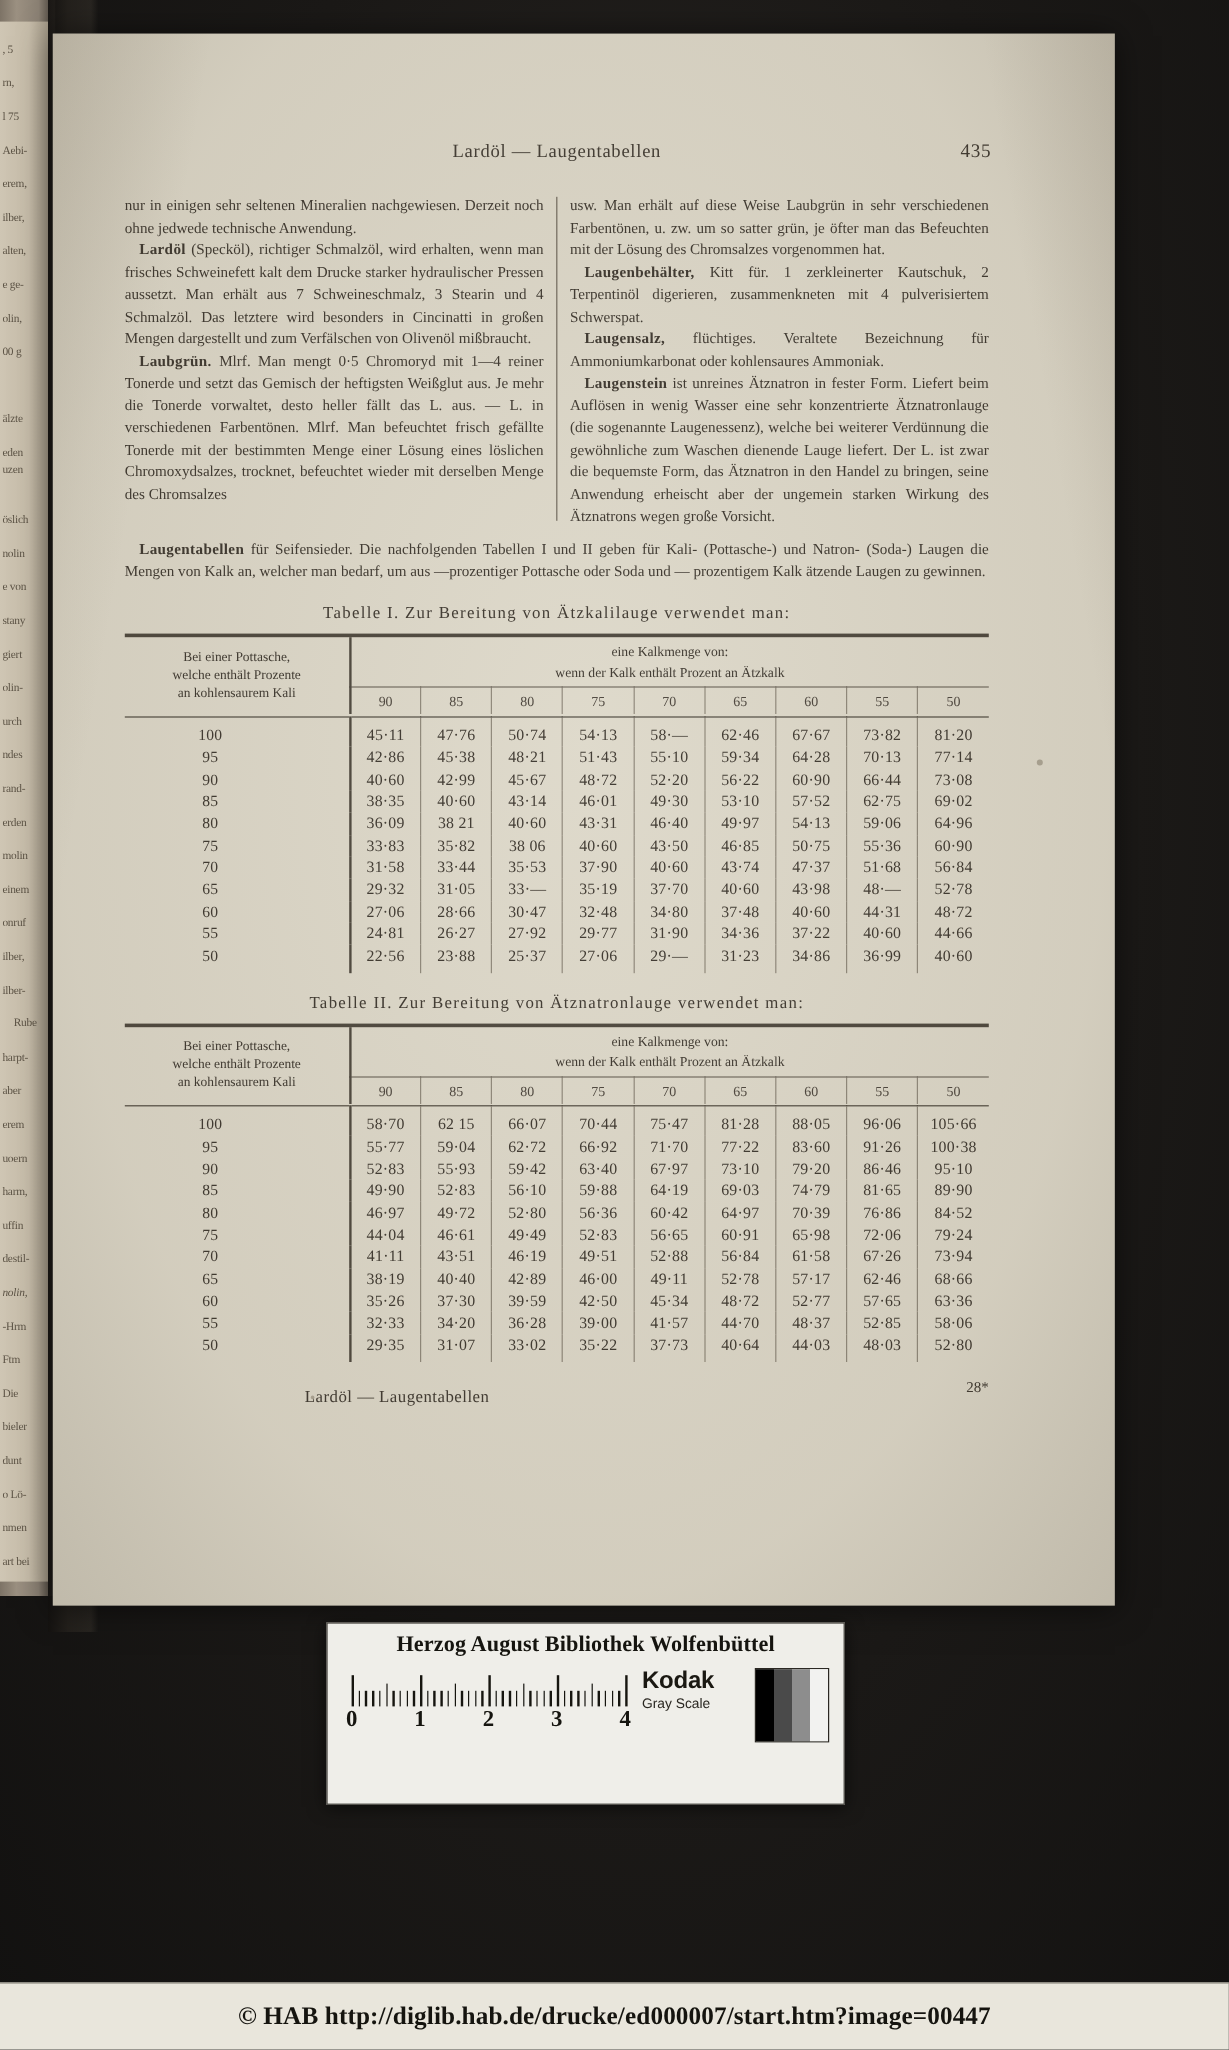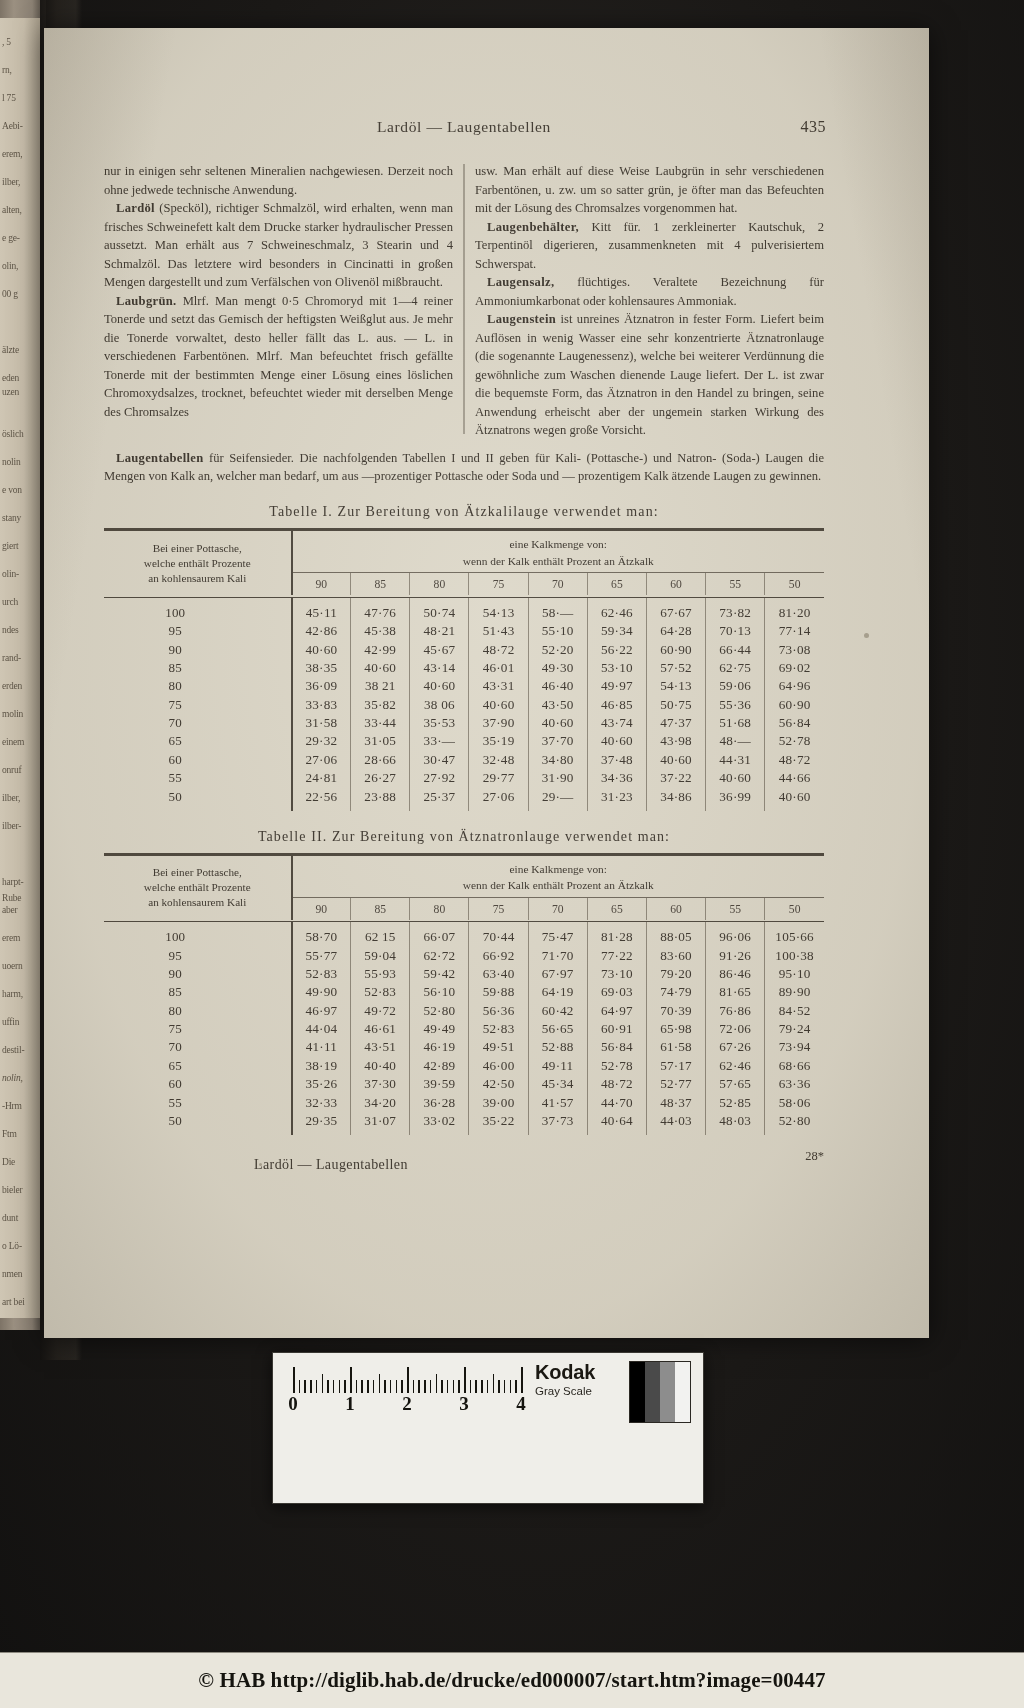--- a/index.html
+++ b/index.html
@@ -366,21 +366,21 @@
       <div class="edgetext" style="top: 550px;">olin-</div>
       <div class="edgetext" style="top: 578px;">urch</div>
       <div class="edgetext" style="top: 606px;">ndes</div>
       <div class="edgetext" style="top: 634px;">rand-</div>
       <div class="edgetext" style="top: 662px;">erden</div>
       <div class="edgetext" style="top: 690px;">molin</div>
       <div class="edgetext" style="top: 718px;">einem</div>
       <div class="edgetext" style="top: 746px;">onruf</div>
       <div class="edgetext" style="top: 774px;">ilber,</div>
       <div class="edgetext" style="top: 802px;">ilber-</div>
-      <div class="edgetext" style="top: 874px;">Rube</div>
+      <div class="edgetext" style="top: 829px; text-align: center;">Rube</div>
       <div class="edgetext" style="top: 858px;">harpt-</div>
       <div class="edgetext" style="top: 886px;">aber</div>
       <div class="edgetext" style="top: 914px;">erem</div>
       <div class="edgetext" style="top: 942px;">uoern</div>
       <div class="edgetext" style="top: 970px;">harm,</div>
       <div class="edgetext" style="top: 998px;">uffin</div>
       <div class="edgetext" style="top: 1026px;">destil-</div>
       <div class="edgetext" style="top: 1054px; font-style: italic;">nolin,</div>
       <div class="edgetext" style="top: 1082px;">-Hrm</div>
       <div class="edgetext" style="top: 1110px;">Ftm</div>
@@ -759,20 +759,21 @@
 
     <div class="page-foot">
       <div class="foot-catch">Lardöl — Laugentabellen</div>
       <div class="foot-sig">28*</div>
     </div>
 
   </div>
 </div>
 
 <div class="target-card">
+  <div class="target-title">Herzog August Bibliothek Wolfenbüttel</div>
   <div class="target-body">
     <div class="ruler">
       <div class="tickrow" id="ruler-ticks">
           <div class="tick" style="left: 6px; height: 26px;"></div>
           <div class="tick" style="left: 11.7px; height: 13px;"></div>
           <div class="tick" style="left: 17.4px; height: 13px;"></div>
           <div class="tick" style="left: 23.1px; height: 13px;"></div>
           <div class="tick" style="left: 28.8px; height: 13px;"></div>
           <div class="tick" style="left: 34.5px; height: 19px;"></div>
           <div class="tick" style="left: 40.2px; height: 13px;"></div>

